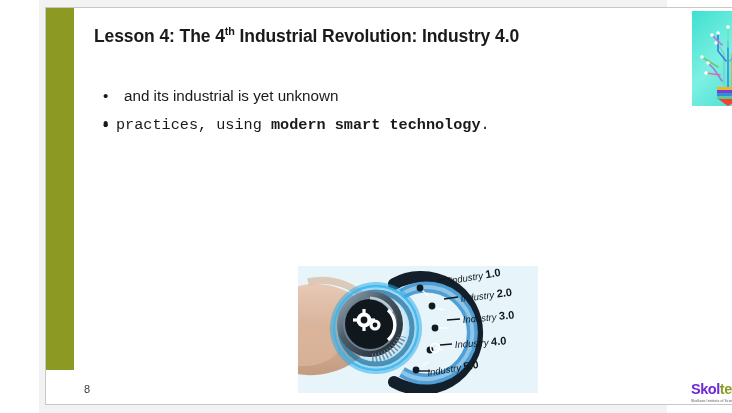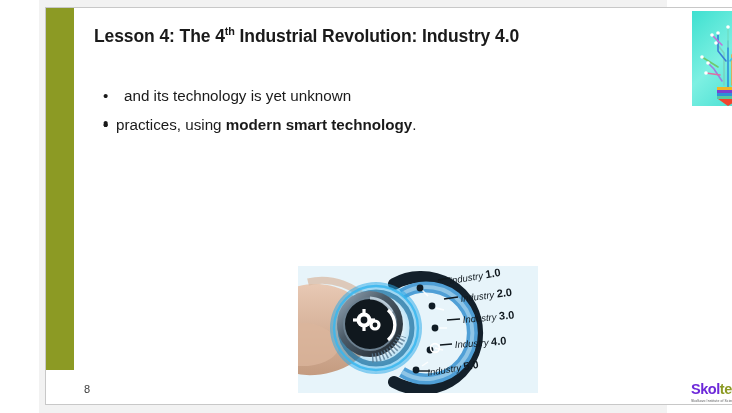--- a/index.html
+++ b/index.html
@@ -81,21 +81,21 @@
     left: 1px; top: 0;
     font-size: 15.2px;
     line-height: 1.34;
   }
   .bullet b { font-weight: bold; }
   .bullet.b1 { margin-bottom: 7px; }
   .bullet.b2 { margin-bottom: 9px; }
   .bullet.b3 { margin-bottom: 9px; }
   .bullet.b4 { margin-bottom: 0; }
   .bullet.b1 .cont { display: block; padding-left: 8px; }
-  .bullet.b4 .cont { display: block; padding-left: 0px; }
+  .bullet.b4 .cont { display: block; padding-left: 0px; font-family: Liberation Mono, monospace; }
 
   
   .bulb-pic {
     position: absolute;
     left: 646px; top: 3px;
     width: 73px; height: 95px;
     background: linear-gradient(135deg,#3fe0d0 0%, #7df0e2 45%, #35d9cd 100%);
     overflow: hidden;
   }
   .bulb-pic svg { display: block; }
@@ -147,21 +147,21 @@
   <div class="slide">
 
     <div class="accent-bar"></div>
 
     <div class="slide-title"><span>Lesson 4: The 4</span><sup>th</sup><span> Industrial Revolution: Industry 4.0</span></div>
 
     <ul class="body-list">
 
       <li class="bullet b1">
         <span class="dot">•</span>
-        <span class="cont">and its technology is yet unknown</span>
+        <span class="cont">and its industrial is yet unknown</span>
       </li>
 
       <li class="bullet b2">
         <span class="dot">•</span>
       </li>
 
       <li class="bullet b3">
         <span class="dot">•</span>
       </li>
 

